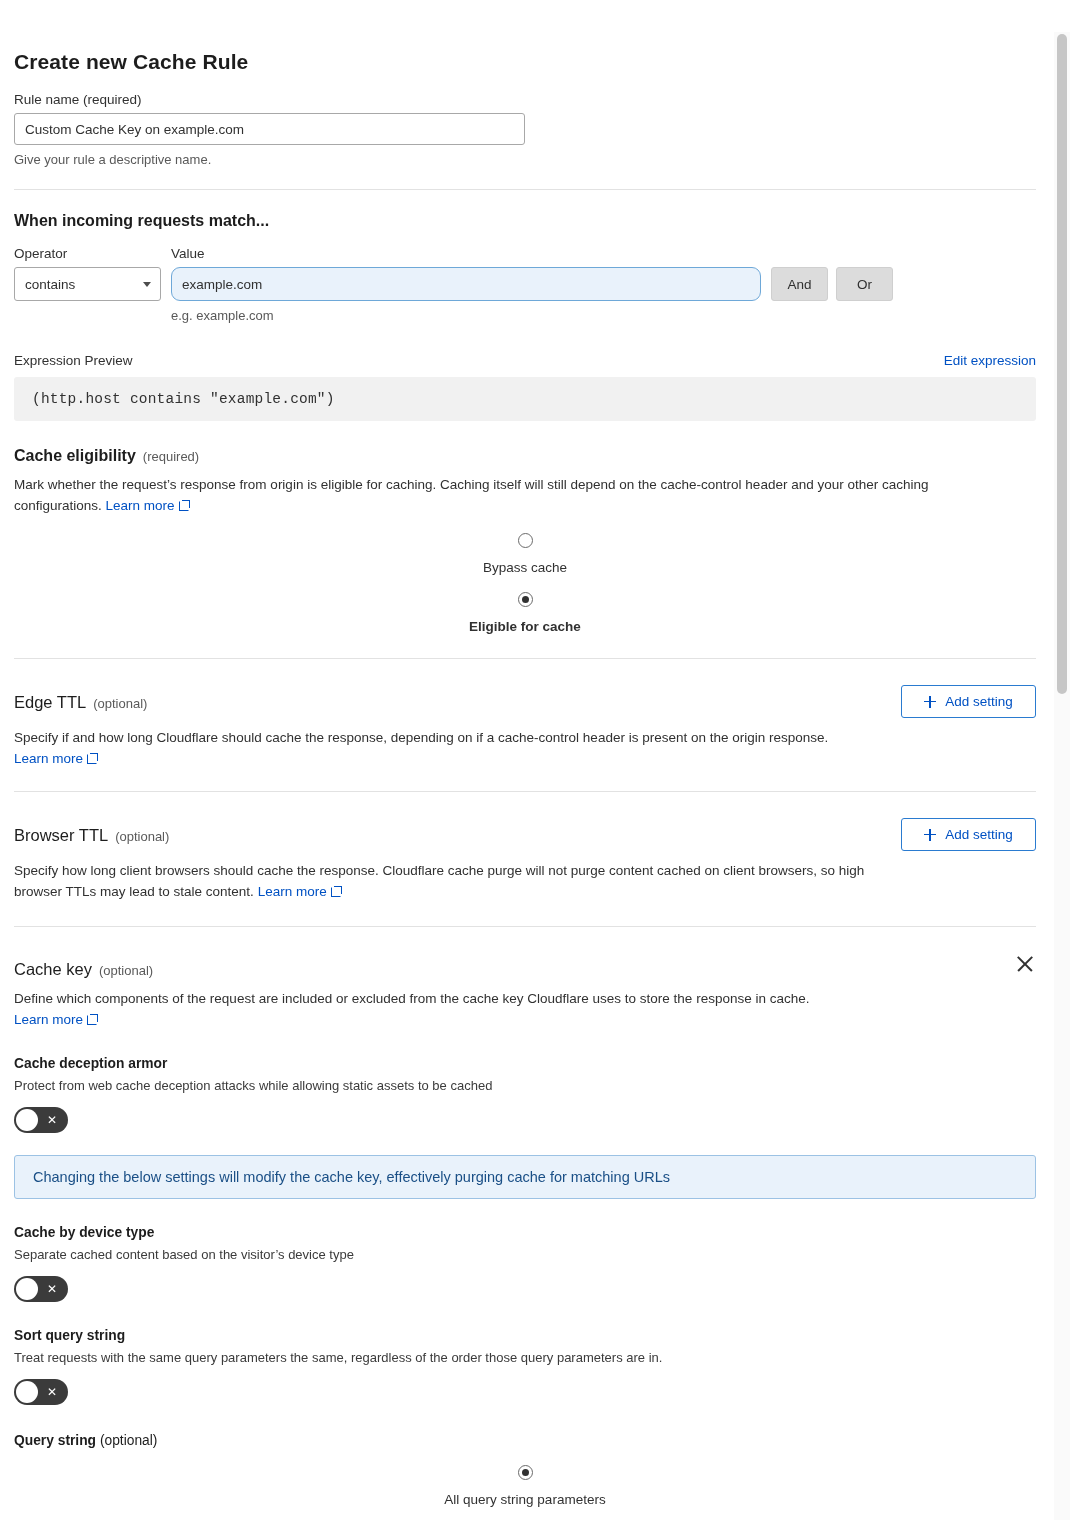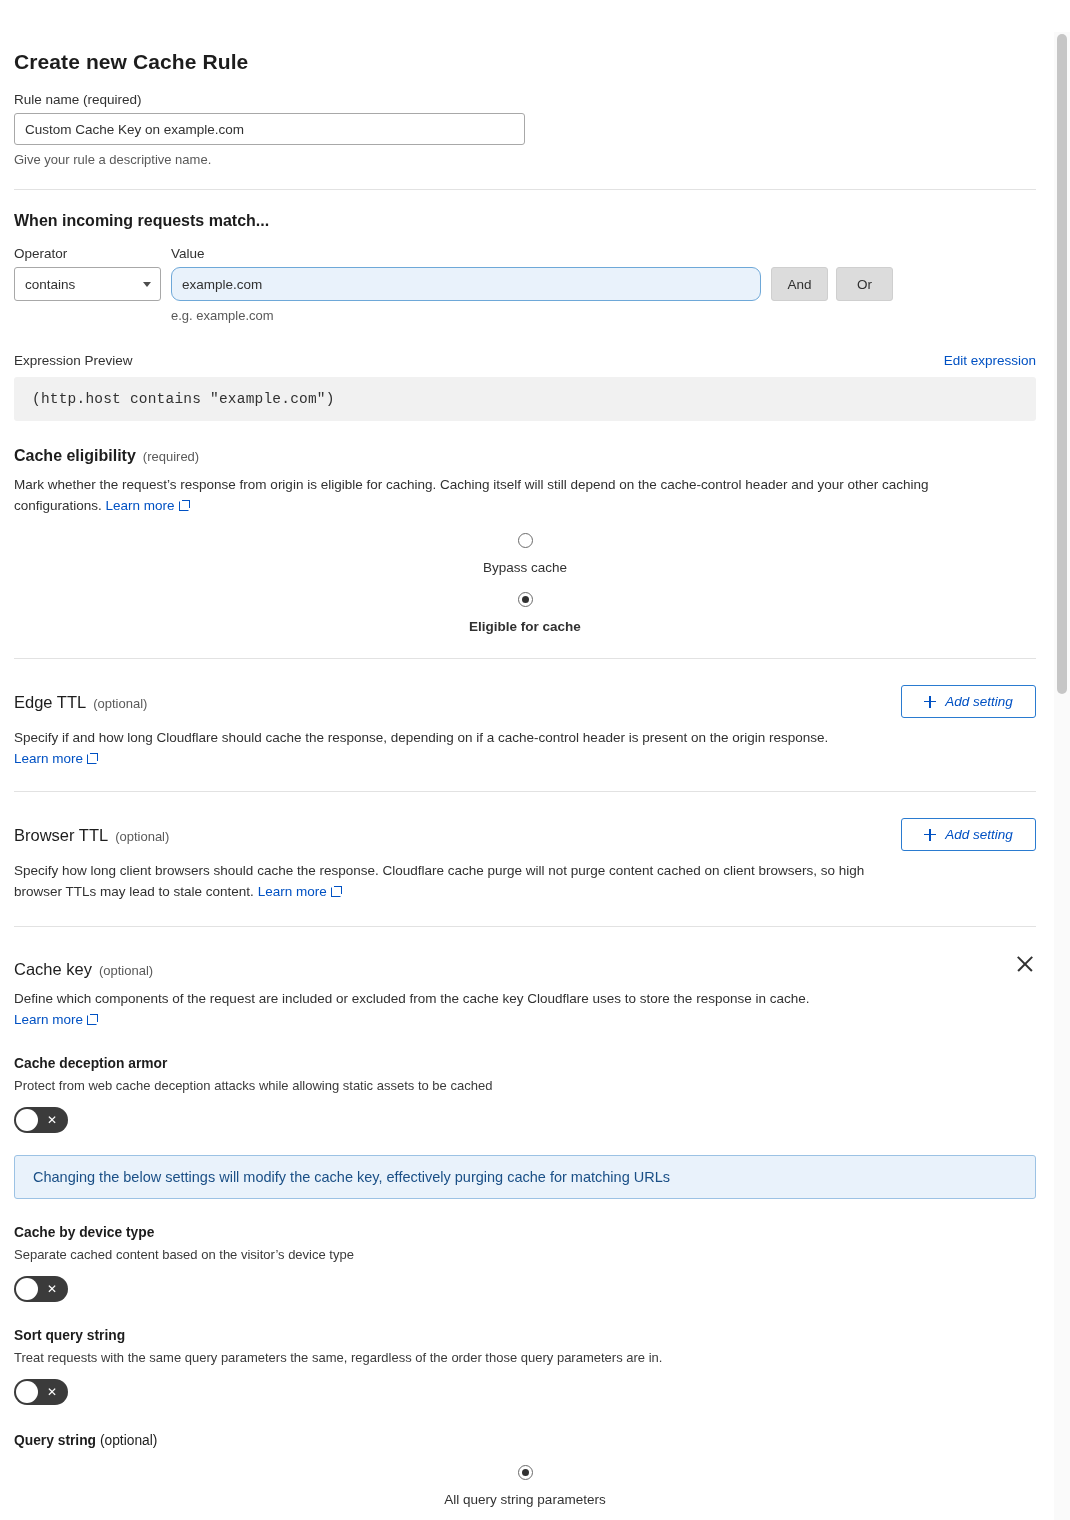--- a/index.html
+++ b/index.html
@@ -247,21 +247,20 @@
     border-radius: 3px;
     background: #fff;
     color: #0051c3;
     font-size: 13.5px;
     display: inline-flex;
     align-items: center;
     justify-content: center;
     gap: 9px;
     cursor: pointer;
     font-family: "Liberation Sans", sans-serif;
-    font-style: italic;
   }
   .plus {
     display: inline-block;
     width: 12px; height: 12px;
     position: relative;
   }
   .plus:before, .plus:after {
     content: "";
     position: absolute;
     background: #0051c3;

